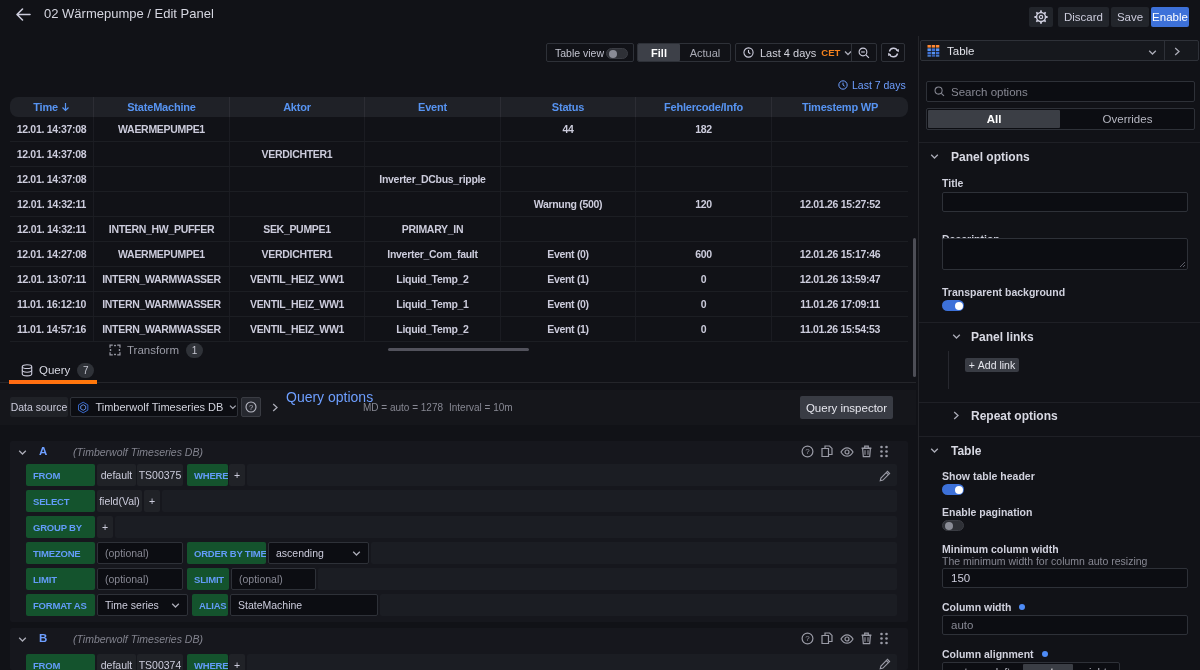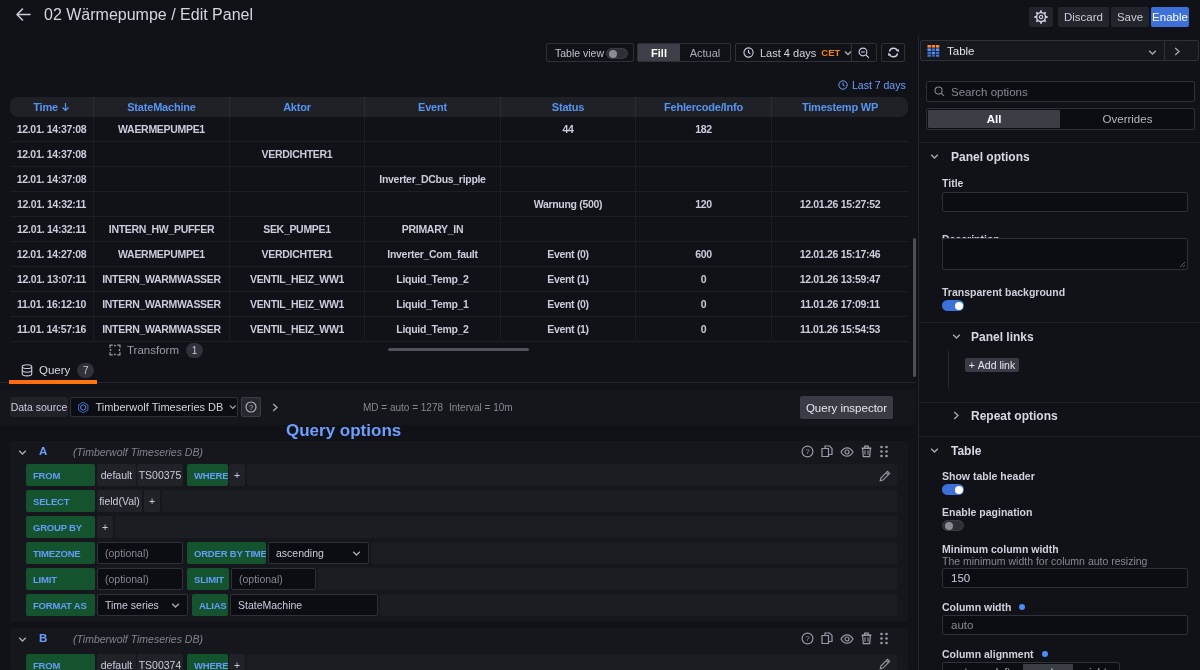--- a/index.html
+++ b/index.html
@@ -24,21 +24,21 @@
 .sep{position:absolute;left:919px;width:281px;height:1px;background:rgba(204,204,220,0.08)}
 .sechead{position:absolute;font-size:12px;font-weight:700;color:#d8d9e3}
 svg{display:block}
 </style></head>
 <body>
 <div id="app">
 
 <svg class="abs" style="left:15px;top:7px" width="16" height="15" viewBox="0 0 16 15">
       <path d="M15 7.5H2.2M7.5 2L2 7.5L7.5 13" stroke="#ccccdc" stroke-width="1.6" fill="none" stroke-linecap="round" stroke-linejoin="round"></path>
     </svg>
-<div class="abs" style="left:44px;top:6px;font-size:16px;font-weight:500;color:#d5d6e0">02 Wärmepumpe / Edit Panel</div>
+<div class="abs" style="left:44px;top:6px;font-size:13px;font-weight:500;color:#d5d6e0">02 Wärmepumpe / Edit Panel</div>
 <div class="btn" style="left:1029px;width:24px">
 <svg width="14" height="14" viewBox="0 0 16 16">
         <g fill="#ccccdc">
           <rect x="6.95" y="0.4" width="2.1" height="2.6" rx="0.6" transform="rotate(0 8 8)"></rect>
           <rect x="6.95" y="0.4" width="2.1" height="2.6" rx="0.6" transform="rotate(45 8 8)"></rect>
           <rect x="6.95" y="0.4" width="2.1" height="2.6" rx="0.6" transform="rotate(90 8 8)"></rect>
           <rect x="6.95" y="0.4" width="2.1" height="2.6" rx="0.6" transform="rotate(135 8 8)"></rect>
           <rect x="6.95" y="0.4" width="2.1" height="2.6" rx="0.6" transform="rotate(180 8 8)"></rect>
           <rect x="6.95" y="0.4" width="2.1" height="2.6" rx="0.6" transform="rotate(225 8 8)"></rect>
           <rect x="6.95" y="0.4" width="2.1" height="2.6" rx="0.6" transform="rotate(270 8 8)"></rect>
@@ -239,21 +239,21 @@
 </div>
 <div class="abs" style="left:241px;top:397px;width:20px;height:20px;background:#26282f;border:1px solid #3a3c43;border-radius:2px;display:flex;align-items:center;justify-content:center">
 <svg width="12" height="12" viewBox="0 0 12 12">
         <circle cx="6" cy="6" r="5" fill="none" stroke="#b8b9c4" stroke-width="1.1"></circle>
         <text x="6" y="8.6" font-size="7.5" fill="#b8b9c4" text-anchor="middle" font-family="Liberation Sans">?</text>
       </svg>
 </div>
 <svg class="abs" style="left:272px;top:403px" width="6" height="9" viewBox="0 0 6 9">
       <path d="M1.2 1L5 4.5L1.2 8" stroke="#aaabb6" stroke-width="1.3" fill="none"></path>
     </svg>
-<div class="abs" style="left:286px;top:421px;font-size:17px;font-weight:700;color:#6e9fff">Query options</div>
+<div class="abs" style="left:286px;top:389px;font-size:14px;font-weight:400;color:#6e9fff">Query options</div>
 <div class="abs" style="left:363px;top:402px;font-size:10px;color:#878893;white-space:nowrap">MD = auto = 1278</div>
 <div class="abs" style="left:449px;top:402px;font-size:10px;color:#878893;white-space:nowrap">Interval = 10m</div>
 <div class="abs" style="left:800px;top:396px;width:93px;height:23px;background:#393c44;border-radius:2px;display:flex;align-items:center;justify-content:center;font-size:11.5px;font-weight:500;color:#e6e7ee">Query inspector</div>
 
 <div class="abs" style="left:10px;top:441px;width:898px;height:181px;background:#16171d;border-radius:2px"></div>
 <div class="abs" style="left:10px;top:441px;width:898px;height:22px">
 <svg class="abs" style="left:8px;top:8px" width="9" height="7" viewBox="0 0 9 7">
         <path d="M1.2 1.7L4.5 5L7.8 1.7" stroke="#aaabb6" stroke-width="1.3" fill="none"></path>
       </svg>
 <div class="abs" style="left:29px;top:4px;font-size:11.5px;font-weight:700;color:#6e9fff">A</div>

